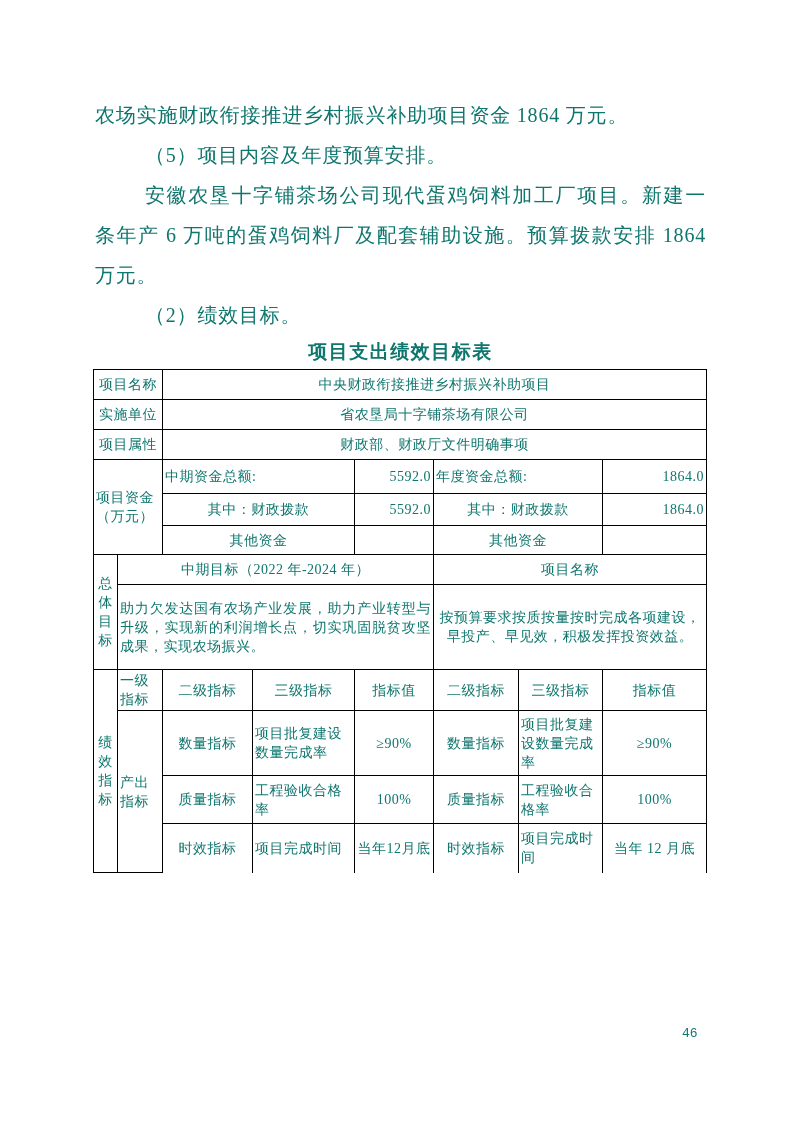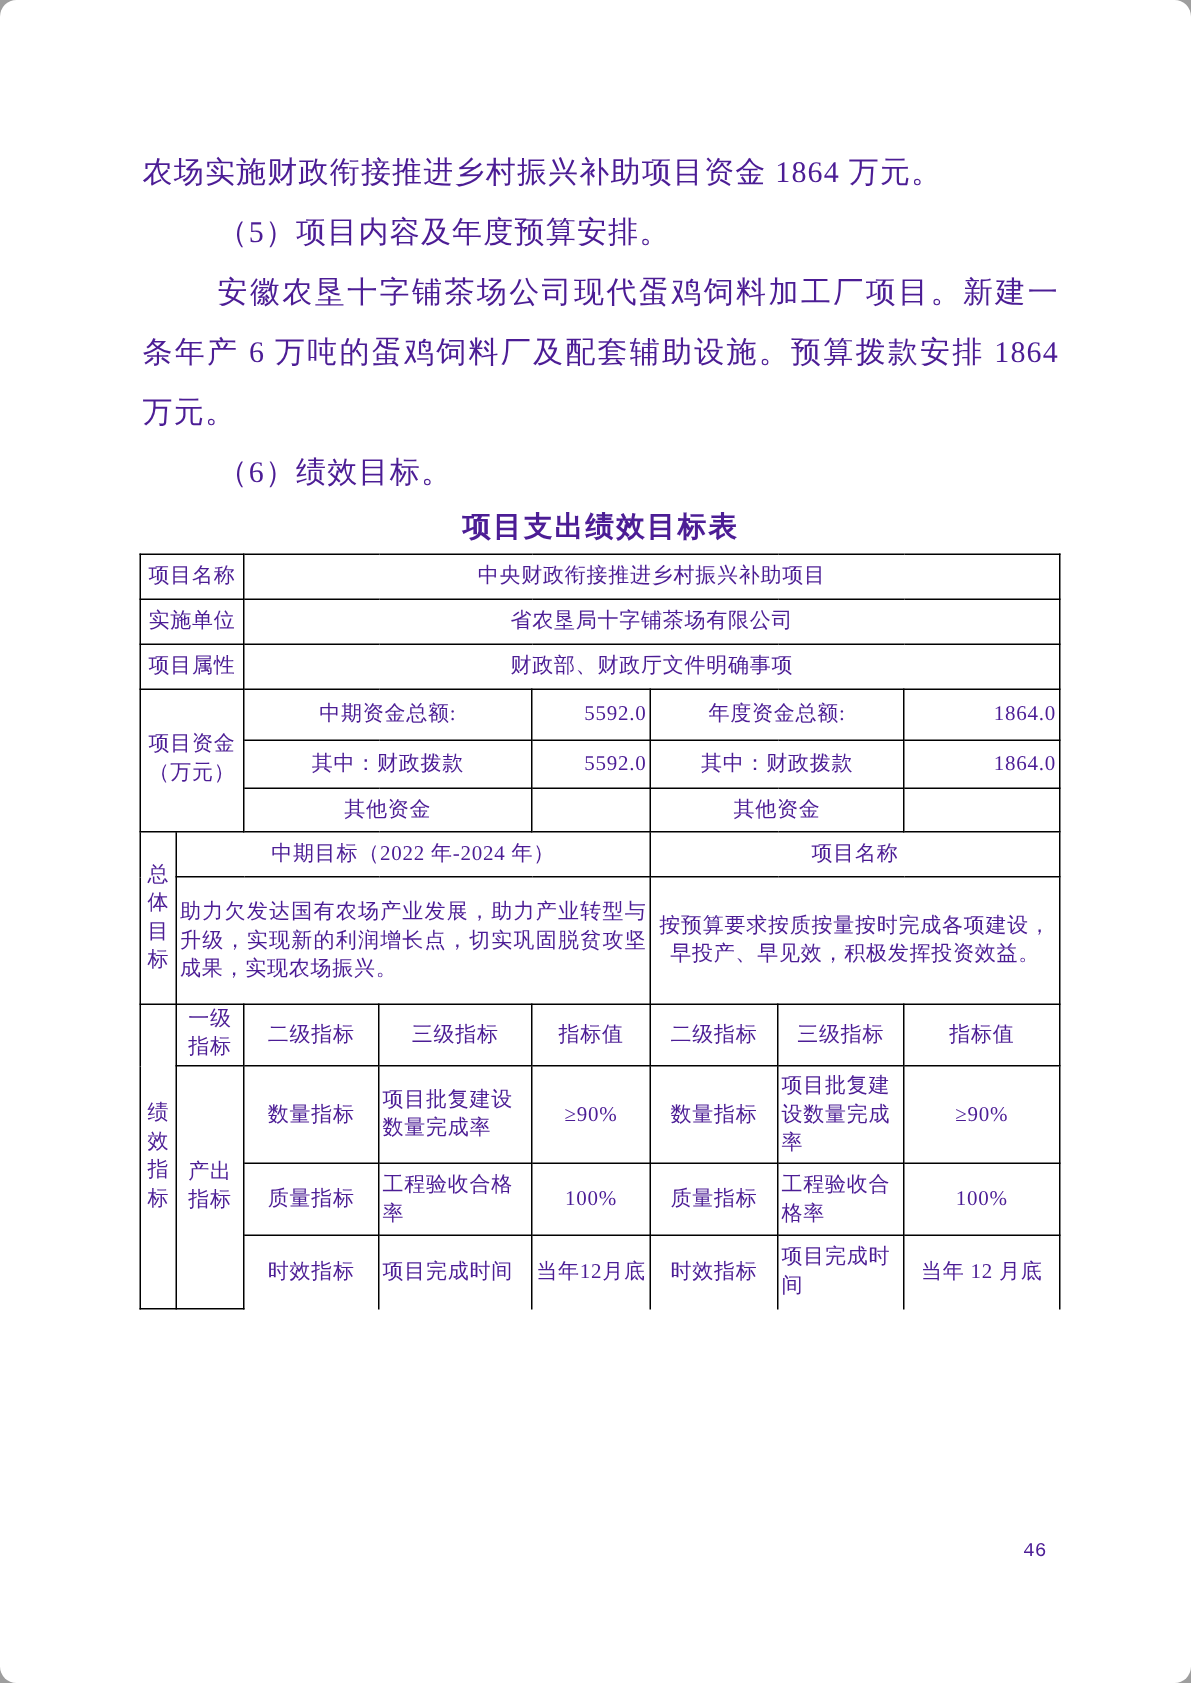--- a/index.html
+++ b/index.html
@@ -1,62 +1,61 @@
 <!DOCTYPE html>
 <html lang="zh"><head>
 <meta charset="utf-8">
 <style>
   html,body{margin:0;padding:0;background:#9e9e9e;}
   .page{
     position:relative;
     width:794px;height:1122px;
     background:#ffffff;
     font-family:"Liberation Serif","DejaVu Serif",serif;
-    color:#4c1d95;
+    color:#0f766e;
     overflow:hidden;
     margin:0 auto;
-    border-radius:11px;
   }
   .content{position:absolute;left:95px;top:95px;width:611px;}
   p.body{font-size:20px;line-height:40px;letter-spacing:0.8px;margin:0;text-align:justify;}
   p.ind{text-indent:50px;}
   .tbl-title{text-align:center;font-weight:bold;font-size:19px;line-height:27px;margin-top:3px;letter-spacing:1.5px;}
   .tbl-sub{text-align:center;font-size:13px;line-height:21px;margin-top:2px;letter-spacing:1px;}
   table.t{border-collapse:collapse;table-layout:fixed;width:613px;margin-left:-2px;margin-top:4px;}
   table.t td{
     border:1px solid #000;
     font-size:14px;
     padding:1px 2px;
     vertical-align:middle;
     line-height:19px;
     letter-spacing:0.5px;
     overflow:hidden;
   }
   td.c{text-align:center;}
   td.num{text-align:right;font-size:13px;padding-right:2px;letter-spacing:0;}
-  td.fl{text-align:center;padding-left:2px;}
+  td.fl{text-align:left;padding-left:2px;}
   td.vert{padding:1px 0;word-break:break-all;text-align:center;}
-  td.stack{word-break:break-all;text-align:center;font-family:Liberation Mono, monospace;}
+  td.stack{word-break:break-all;text-align:left;}
   td.l3{text-align:left;padding:1px 3px;}
   td.goalL{text-align:justify;padding:2px 6px;line-height:21px;font-size:14.5px;}
   td.goalR{text-align:center;padding:2px 4px;line-height:21px;font-size:14.5px;}
   tr.last td.cut{border-bottom:none;}
   table.t{border-bottom:none;padding-left:40px;}
   .pageno{position:absolute;left:682px;top:1026px;font-size:13px;font-family:Liberation Mono, monospace;}
 </style>
 </head>
 <body>
 
 <div class="page">
   <div class="content">
 
     <p class="body">农场实施财政衔接推进乡村振兴补助项目资金 1864 万元。</p>
     <p class="body ind">（5）项目内容及年度预算安排。</p>
     <p class="body ind">安徽农垦十字铺茶场公司现代蛋鸡饲料加工厂项目。新建一条年产 6 万吨的蛋鸡饲料厂及配套辅助设施。预算拨款安排 1864 万元。</p>
-    <p class="body ind">（6）绩效目标。</p>
+    <p class="body ind">（2）绩效目标。</p>
 
     <div class="tbl-title">项目支出绩效目标表</div>
 
     <table class="t">
       <colgroup>
         <col style="width:24px">
           <col style="width:45px">
           <col style="width:90px">
           <col style="width:102px">
         <col style="width:79px">

